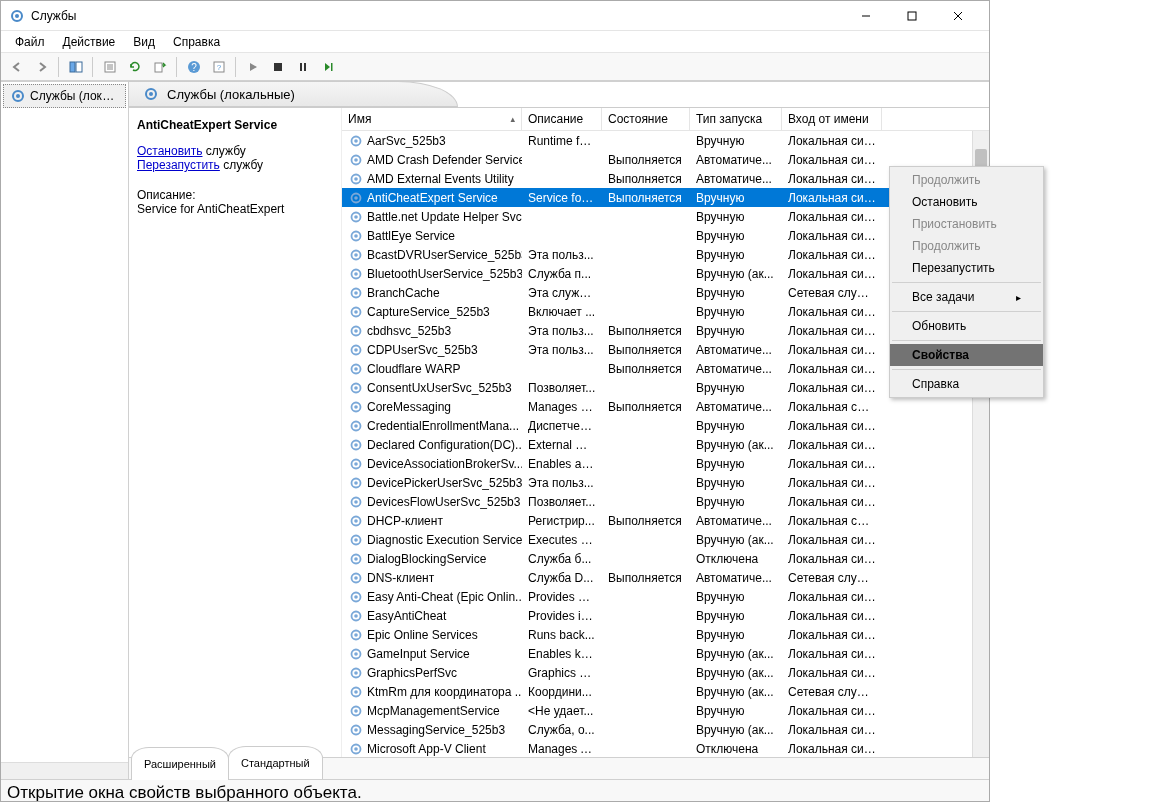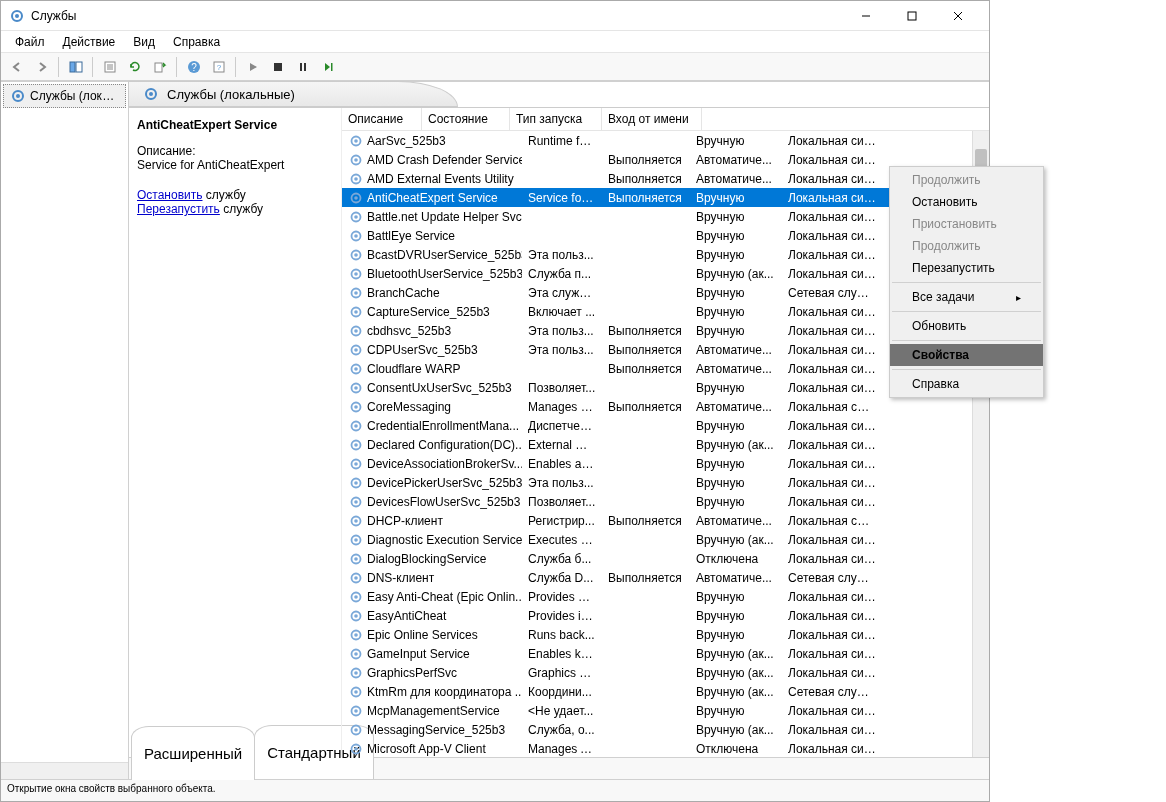--- a/index.html
+++ b/index.html
@@ -35,23 +35,23 @@
   .col-start { width: 92px; }
   .col-logon { width: 100px; }
   .sort-arrow { margin-left: auto; font-size: 9px; color: #666; }
   .list-body { flex: 1; overflow-y: auto; overflow-x: hidden; }
   .row { display: flex; height: 19px; align-items: center; font-size: 12px; cursor: pointer; }
   .row.selected { background: #0078d7; color: #fff; }
   .row .cell { padding: 0 6px; white-space: nowrap; overflow: hidden; text-overflow: ellipsis; }
   .row .cell.col-name { display: flex; align-items: center; }
   .row .cicon { width: 16px; height: 16px; margin-right: 3px; flex-shrink: 0; }
   .tabs-bottom { height: 22px; display: flex; align-items: flex-end; border-top: 1px solid #d0d0d0; background: #f8f8f8; padding-left: 2px; }
-  .tabs-bottom .tab { padding: 18px 12px; border: 1px solid #ccc; border-bottom: none; background: #fff; margin-right: -1px; font-size: 15px; cursor: pointer; border-top-left-radius: 18px 12px; border-top-right-radius: 18px 12px; }
+  .tabs-bottom .tab { padding: 10px 12px; border: 1px solid #ccc; border-bottom: none; background: #fff; margin-right: -1px; font-size: 11px; cursor: pointer; border-top-left-radius: 18px 12px; border-top-right-radius: 18px 12px; }
   .tabs-bottom .tab.active { background: #fff; position: relative; top: 1px; }
-  .statusbar { height: 22px; border-top: 1px solid #d0d0d0; padding: 3px 6px; font-size: 10px; background: #f8f8f8; }
+  .statusbar { height: 22px; border-top: 1px solid #d0d0d0; padding: 3px 6px; font-size: 17px; background: #f8f8f8; }
   .context-menu { position: absolute; background: #f0f0f0; border: 1px solid #ccc; box-shadow: 2px 2px 4px rgba(0,0,0,0.25); font-size: 12px; padding: 2px 0; width: 155px; z-index: 100; }
   .context-menu .cmitem { padding: 4px 22px 4px 22px; cursor: pointer; white-space: nowrap; display:flex; align-items:center; }
   .context-menu .cmitem.disabled { color: #888; cursor: default; }
   .context-menu .cmitem.highlight { background: #737373; font-weight: bold; }
   .context-menu .cmsep { height: 1px; background: #d0d0d0; margin: 3px 2px; }
   .context-menu .chev { margin-left: auto; font-size: 10px; }
   .tree-bottom-scroll { position: relative; height: 17px; background: #f0f0f0; border-top: 1px solid #ddd; margin-top: auto; }
   .treepane-inner { height: 100%; display: flex; flex-direction: column; }
   .vscroll { position:absolute; right:0; top:23px; bottom:0; width:17px; background:#f0f0f0; border-left:1px solid #ddd; }
   .vscroll .thumb { position:absolute; left:2px; right:2px; top:18px; height:40px; background:#c0c0c0; border-radius:2px; }
@@ -190,31 +190,35 @@
             <circle cx="8" cy="8" r="5" fill="none" stroke="#4a8ac9" stroke-width="2"></circle>
             <circle cx="8" cy="8" r="2" fill="#4a8ac9"></circle>
           </svg>
         <span>Службы (локальные)</span>
       </div>
 
       <div class="split">
         <div class="detail">
           <div class="svc-name">AntiCheatExpert Service</div>
           <div class="section">
+            <span class="link">Остановить</span><span> службу</span><br>
+            <span class="link">Перезапустить</span><span> службу</span>
+          </div>
+          <div class="section">
             <div>Описание:</div>
             <div>Service for AntiCheatExpert</div>
           </div>
-          <div class="section">
-            <span class="link">Остановить</span><span> службу</span><br>
-            <span class="link">Перезапустить</span><span> службу</span>
-          </div>
         </div>
 
         <div class="list-wrap">
           <div class="list-header">
+            <div class="col col-name">
+                <span>Имя</span>
+                <span class="sort-arrow">▴</span>
+              </div>
             <div class="col col-desc">Описание</div>
             <div class="col col-state">Состояние</div>
             <div class="col col-start">Тип запуска</div>
             <div class="col col-logon">Вход от имени</div>
           </div>
           <div class="list-body" id="list-body">
               <div class="row">
                 <div class="cell col-name">
                   <svg class="cicon" viewBox="0 0 16 16">
                     <circle cx="8" cy="8" r="4.5" fill="none" stroke="#7aa8d8" stroke-width="1.8"></circle>

